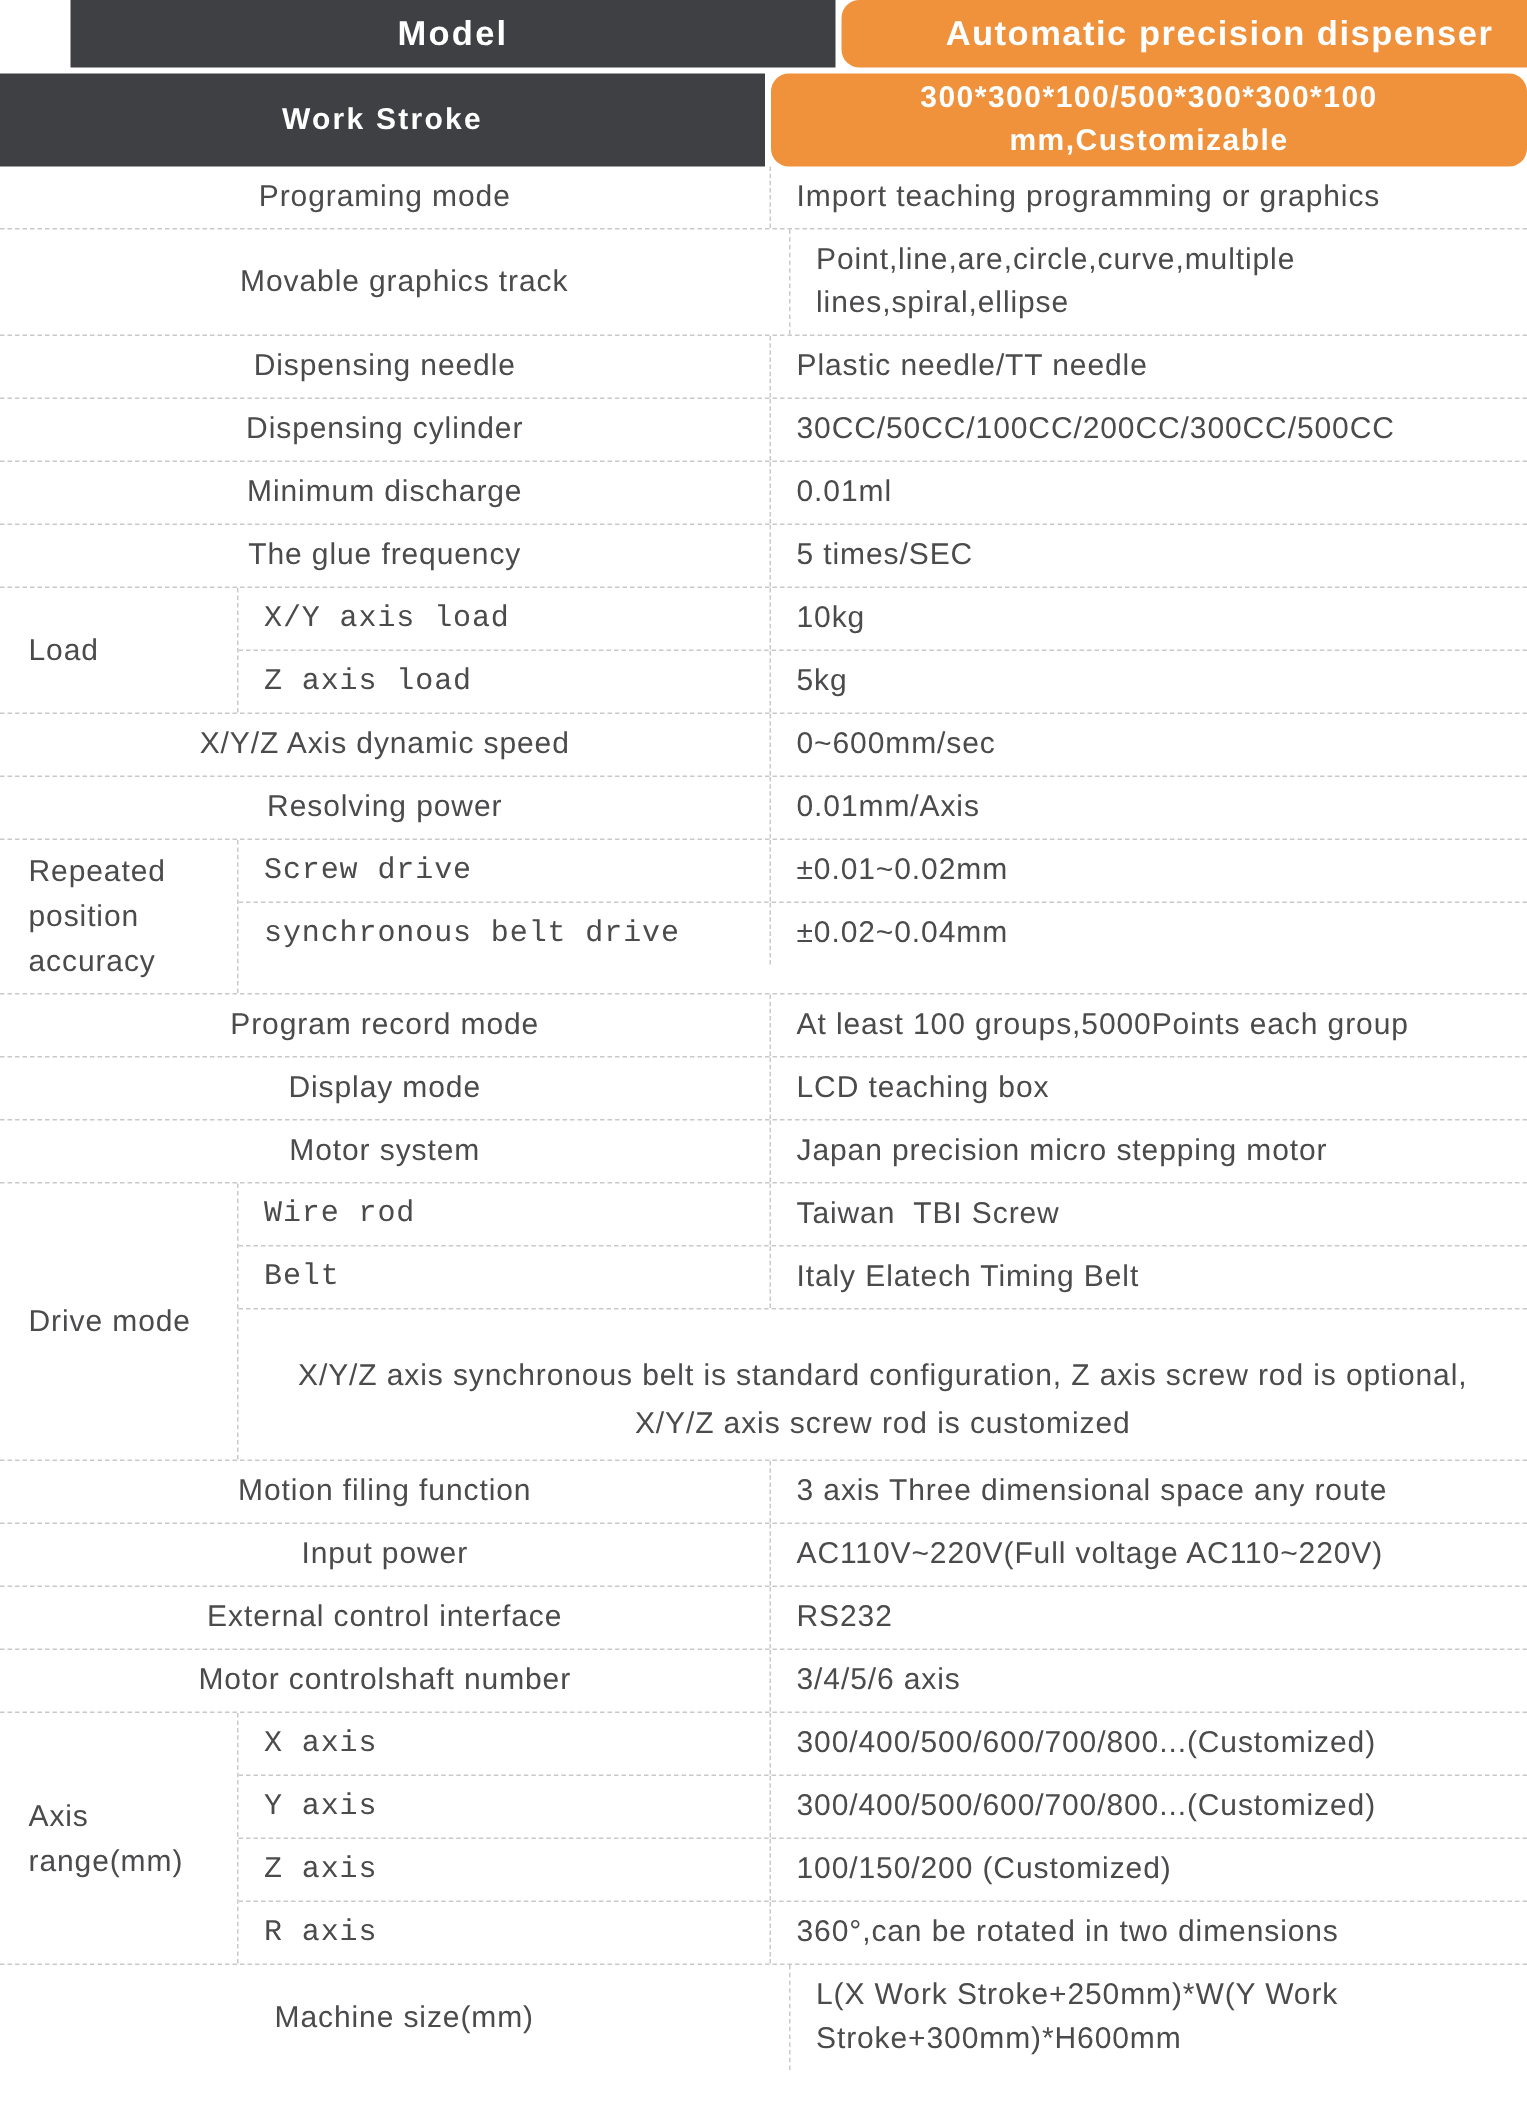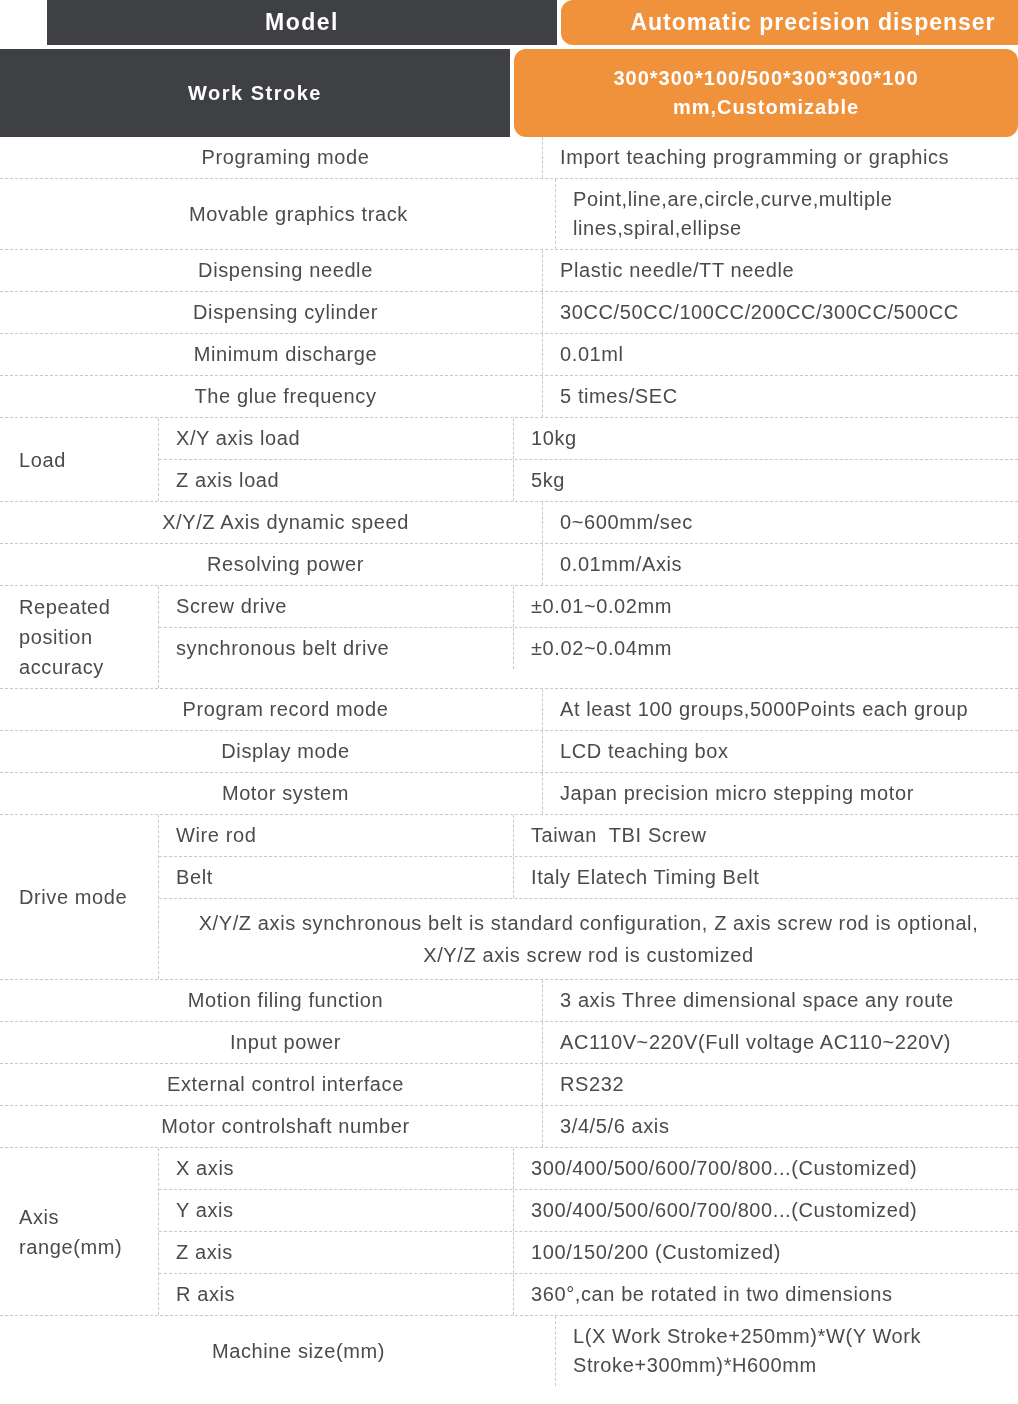--- a/index.html
+++ b/index.html
@@ -15,58 +15,58 @@
     width:1018px;height:1404px;
     font-family:"Liberation Sans","DejaVu Sans",sans-serif;
     color:var(--text-gray);
     overflow:hidden;
   }
   .spec-table{width:1018px;display:flex;flex-direction:column;}
 
   
   .hrow{display:flex;width:100%;}
   .hrow.model{height:45px;margin-left:47px;}
-  .hrow.stroke{height:88px;margin-top:4px;}
+  .hrow.stroke{height:62px;margin-top:4px;}
   .hcell{display:flex;align-items:center;justify-content:center;
          color:#fff;font-weight:bold;text-align:center;}
   .hcell.left{width:510px;background:var(--header-dark);letter-spacing:1.5px;}
   .hcell.right{width:504px;margin-left:4px;background:var(--accent-orange);letter-spacing:1px;border-radius:12px;}
   .hrow.model .hcell{font-size:23px;}
   .hrow.stroke .hcell{font-size:20px;}
   .stroke-value{max-width:400px;line-height:1.45;}
 
   
   .body{display:flex;flex-direction:column;width:100%;}
   .body > .row + .row{border-top:1px dashed var(--line-gray);}
   .row{display:flex;width:100%;font-size:20px;letter-spacing:0.6px;}
   .row.simple{min-height:41px;}
   .h68{min-height:68px;padding-left:13px;}
   .h45{min-height:45px;}
   .h50{min-height:50px;}
 
   .label{width:513px;display:flex;align-items:center;justify-content:center;
-         text-align:center;padding:5px 12px;margin-left:29px;}
+         text-align:center;padding:5px 12px;}
   .value{flex:1;display:flex;align-items:center;text-align:left;
          padding:6px 14px 6px 17px;border-left:1px dashed var(--line-gray);
          line-height:1.45;white-space:pre-wrap;}
 
   
   .row.group{align-items:stretch;}
   .group-label{width:158px;display:flex;align-items:center;
                padding:6px 8px 6px 19px;line-height:1.5;}
   .group-rows{flex:1;display:flex;flex-direction:column;
               border-left:1px dashed var(--line-gray);}
   .subrow{display:flex;flex:0 0 auto;min-height:41px;}
   .subrow + .subrow{border-top:1px dashed var(--line-gray);}
   .sub-label{width:354px;display:flex;align-items:center;
-             padding:5px 10px 5px 17px;text-align:right;}
+             padding:5px 10px 5px 17px;text-align:right;font-family:Liberation Mono, monospace;}
   .subrow .value{flex:1;}
   .subrow.note{justify-content:center;align-items:center;text-align:center;
                padding:8px 18px;line-height:1.6;}
-  .note-text{max-width:840px;}
+  .note-text{max-width:840px;margin-top:20px;}
 </style>
 </head>
 <body>
 
 <div class="spec-table">
 
   <div class="hrow model">
     <div class="hcell left">Model</div>
     <div class="hcell right">Automatic precision dispenser</div>
   </div>

